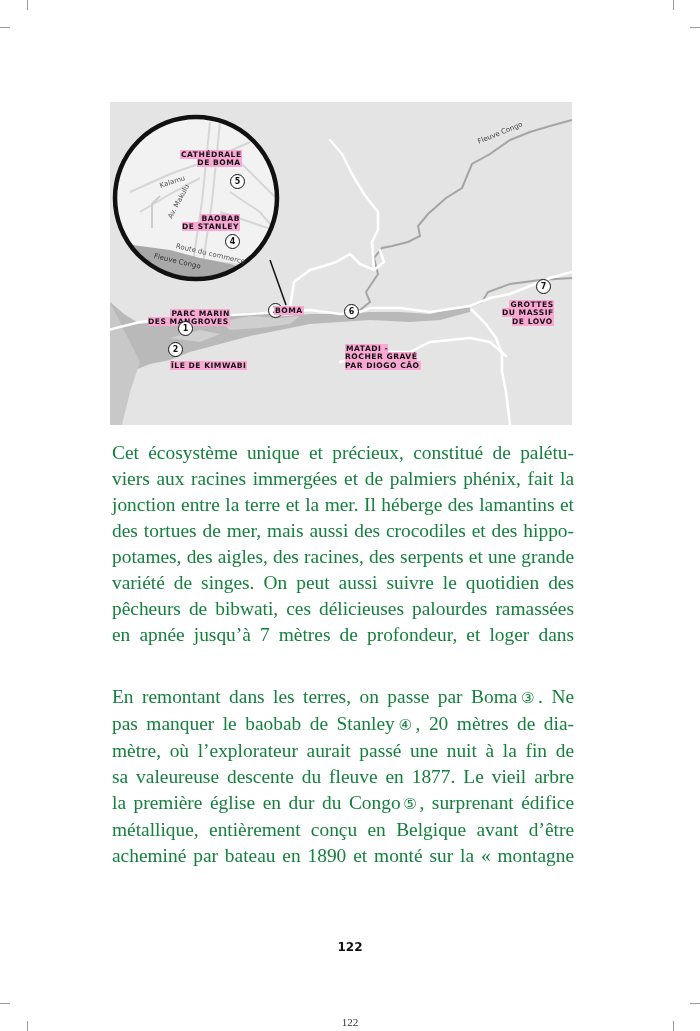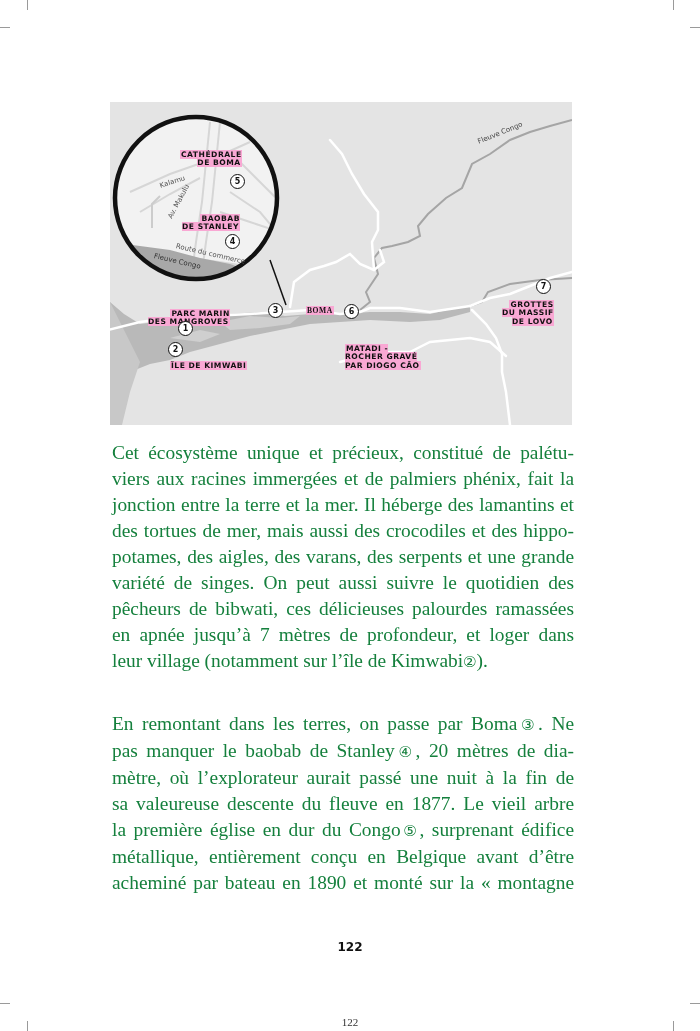--- a/index.html
+++ b/index.html
@@ -96,42 +96,41 @@
   <div class="street" style="left:44px;top:150px;transform:rotate(13deg);color:#333;">Fleuve Congo</div>
 
   <div class="street" style="left:368px;top:36px;transform:rotate(-22deg);color:#444;">Fleuve Congo</div>
 
   <div class="lbl r" style="left:38px;top:208px;"><span>PARC MARIN
 DES MANGROVES</span></div>
   <div class="num" style="left:68px;top:219px;">1</div>
   <div class="num" style="left:58px;top:240px;">2</div>
   <div class="lbl" style="left:60px;top:260px;"><span>ÎLE DE KIMWABI</span></div>
   <div class="num" style="left:158px;top:201px;">3</div>
-  <div class="lbl" style="left:196px;top:205px;font-family:Liberation Serif, serif;"><span>BOMA</span></div>
+  <div class="lbl" style="left:164px;top:205px;"><span>BOMA</span></div>
   <div class="num" style="left:234px;top:202px;">6</div>
   <div class="lbl" style="left:235px;top:243px;"><span>MATADI -
 ROCHER GRAVÉ
 PAR DIOGO CÃO</span></div>
   <div class="num" style="left:426px;top:177px;">7</div>
   <div class="lbl r" style="left:392px;top:199px;"><span>GROTTES
 DU MASSIF
 DE LOVO</span></div>
 </div>
 
 <div id="body-text">
   <p>
     <span class="ln">Cet écosystème unique et précieux, constitué de palétu-</span>
     <span class="ln">viers aux racines immergées et de palmiers phénix, fait la</span>
     <span class="ln">jonction entre la terre et la mer. Il héberge des lamantins et</span>
     <span class="ln">des tortues de mer, mais aussi des crocodiles et des hippo-</span>
-    <span class="ln">potames, des aigles, des varans, des serpents et une grande</span>
+    <span class="ln">potames, des aigles, des racines, des serpents et une grande</span>
     <span class="ln">variété de singes. On peut aussi suivre le quotidien des</span>
     <span class="ln">pêcheurs de bibwati, ces délicieuses palourdes ramassées</span>
     <span class="ln">en apnée jusqu’à 7 mètres de profondeur, et loger dans</span>
-    <span class="ln last"><span>leur village (notamment sur l’île de Kimwabi</span><span class="circ">②</span><span>).</span></span>
   </p>
   <p>
     <span class="ln"><span>En remontant dans les terres, on passe par Boma</span><span class="circ">③</span><span>. Ne</span></span>
     <span class="ln"><span>pas manquer le baobab de Stanley</span><span class="circ">④</span><span>, 20 mètres de dia-</span></span>
     <span class="ln">mètre, où l’explorateur aurait passé une nuit à la fin de</span>
     <span class="ln">sa valeureuse descente du fleuve en 1877. Le vieil arbre</span>
     <span class="ln"><span>la première église en dur du Congo</span><span class="circ">⑤</span><span>, surprenant édifice</span></span>
     <span class="ln">métallique, entièrement conçu en Belgique avant d’être</span>
     <span class="ln">acheminé par bateau en 1890 et monté sur la « montagne</span>
   </p>

